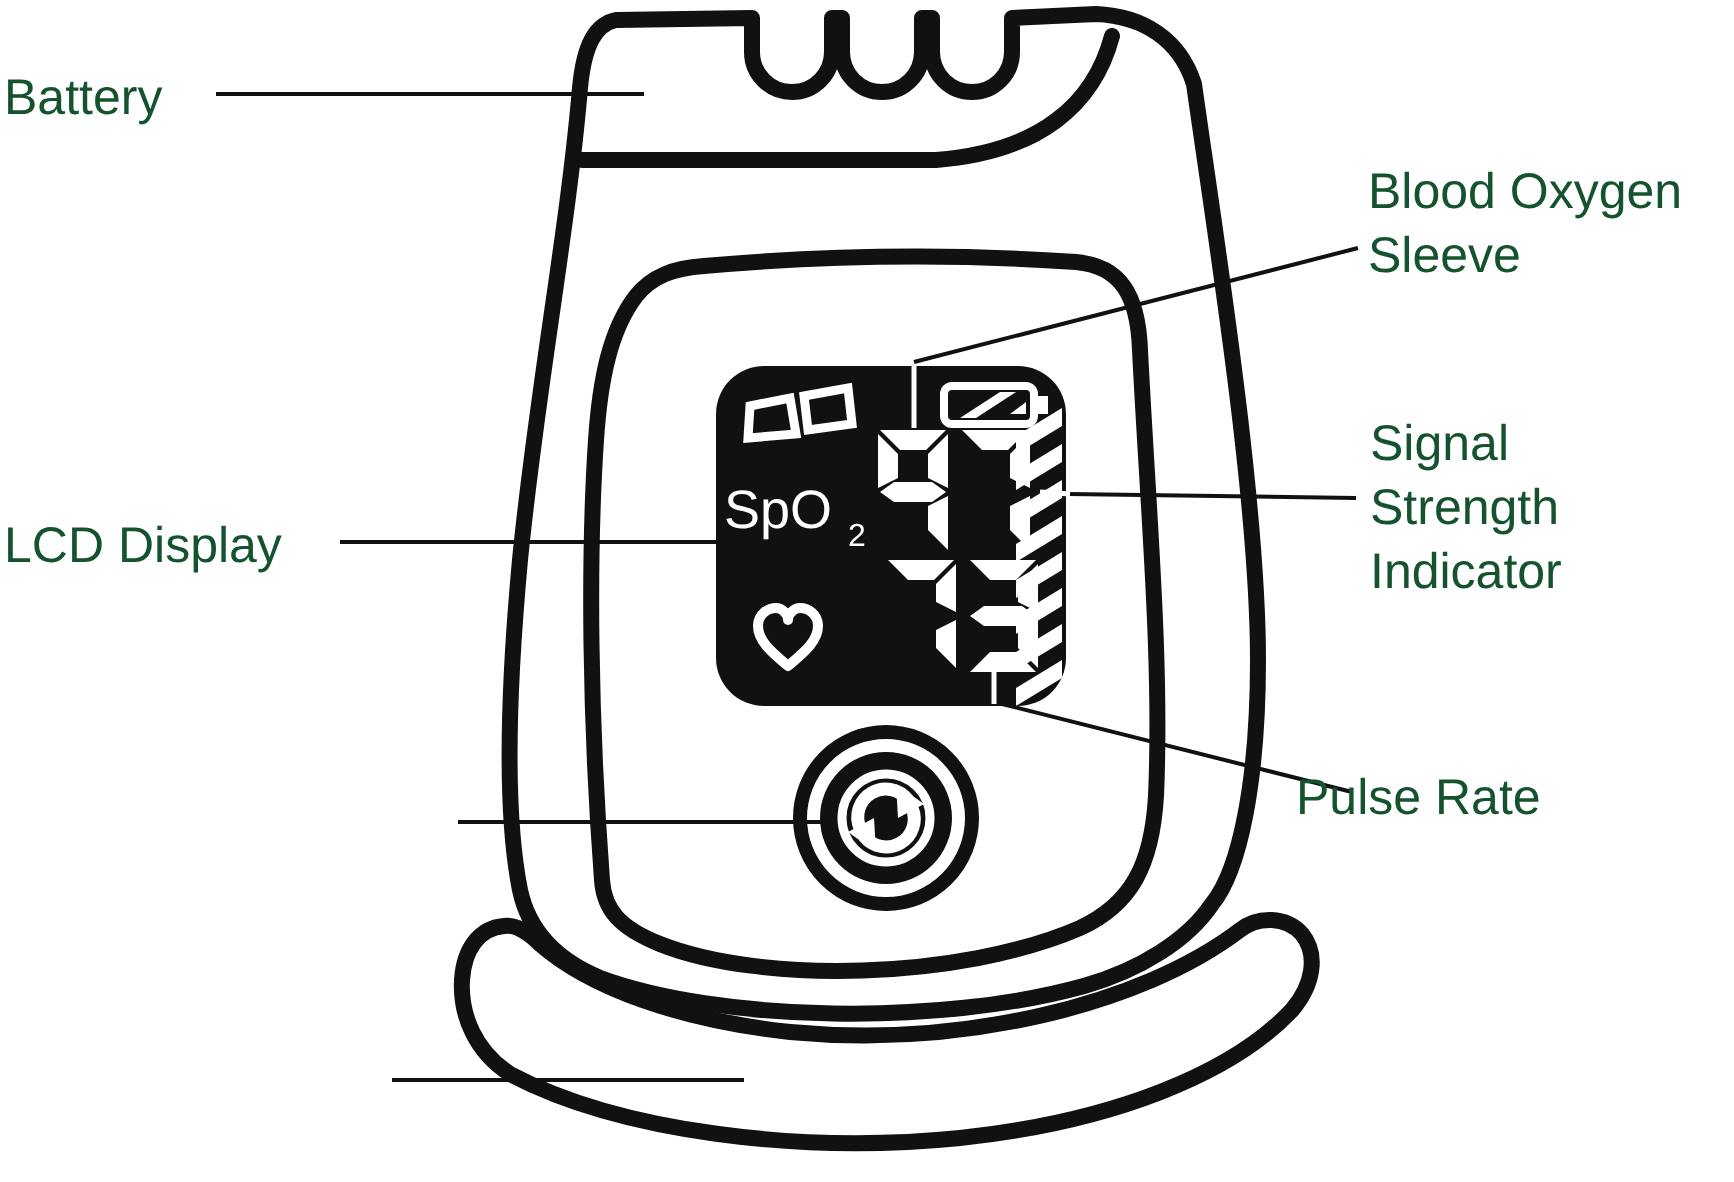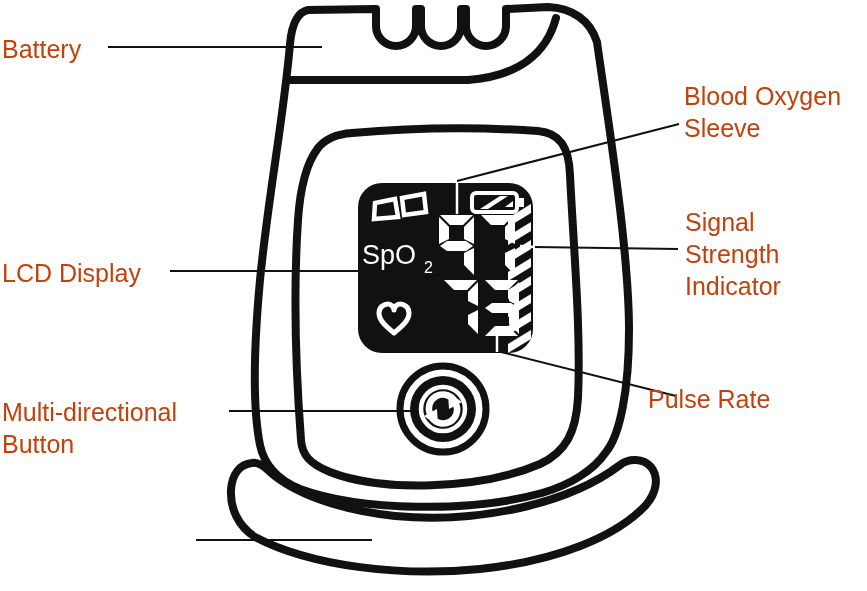--- a/index.html
+++ b/index.html
@@ -1,19 +1,19 @@
 <!DOCTYPE html>
 <html><head>
 <meta charset="utf-8">
 <style>
   html,body{margin:0;padding:0;background:#fff;}
   .stage{position:relative;width:867px;height:591px;background:#fff;overflow:hidden;
          font-family:"Liberation Sans",sans-serif;color:#111;}
   .stage svg{position:absolute;left:0;top:0;}
-  .label{position:absolute;font-size:25px;line-height:32px;letter-spacing:0;color:#c2410c;white-space:nowrap;}
+  .label{position:absolute;font-size:25px;line-height:32px;letter-spacing:0;color:#14532d;white-space:nowrap;}
   .label span{display:block;}
 </style>
 </head>
 <body>
 
 <div class="stage">
 
 <svg width="867" height="591" viewBox="0 0 867 591">
   <defs>
     <clipPath id="lcdClip">
@@ -142,24 +142,20 @@
     <line x1="497" y1="336" x2="497" y2="352"></line>
   </g>
 </svg>
 
 <div class="label" style="left:2px;top:33px">
   <span>Battery</span>
 </div>
 <div class="label" style="left:2px;top:257px">
   <span>LCD Display</span>
 </div>
-<div class="label" style="left:2px;top:396px">
-  <span>Multi-directional</span>
-      <span>Button</span>
-</div>
 <div class="label" style="left:684px;top:80px">
   <span>Blood Oxygen</span>
       <span>Sleeve</span>
 </div>
 <div class="label" style="left:685px;top:206px">
   <span>Signal</span>
       <span>Strength</span>
       <span>Indicator</span>
 </div>
 <div class="label" style="left:648px;top:383px">

